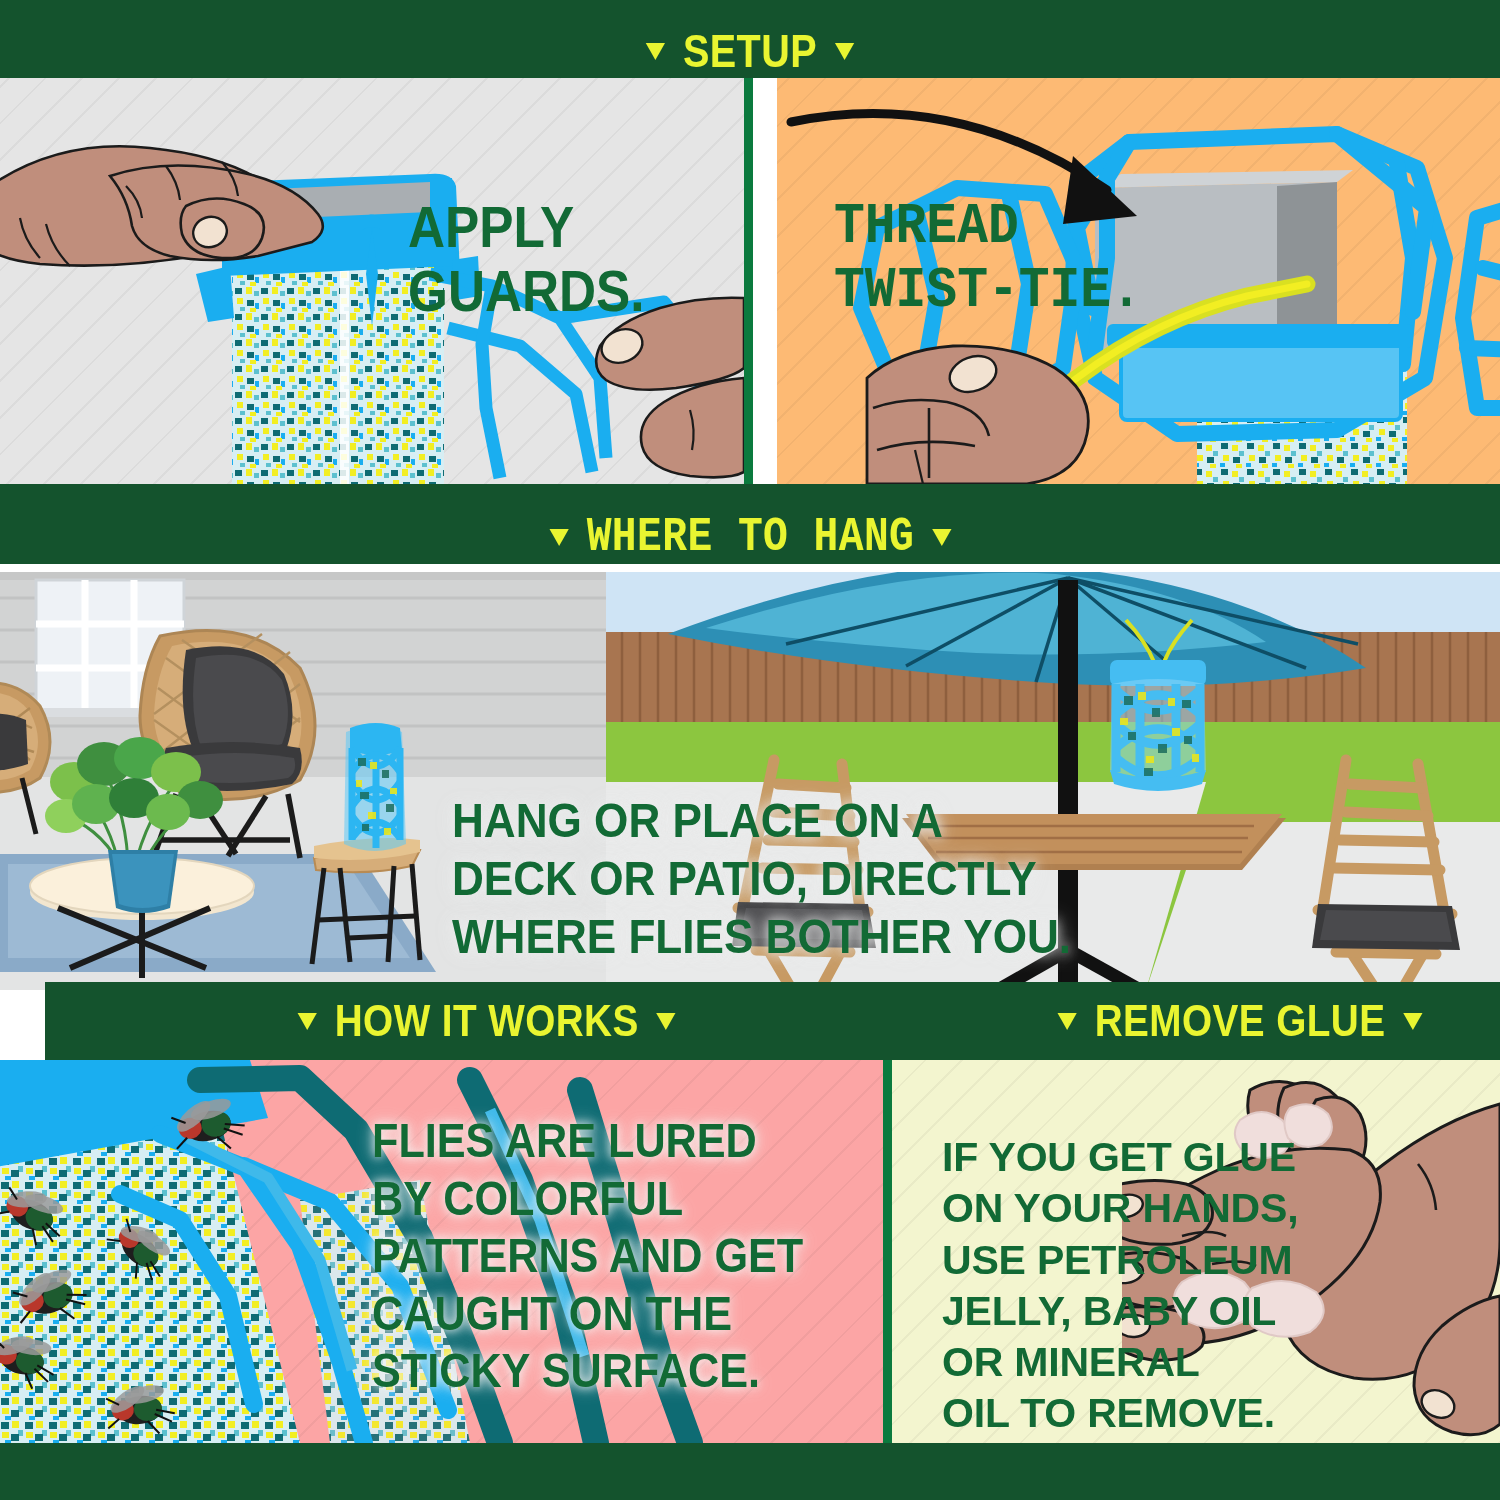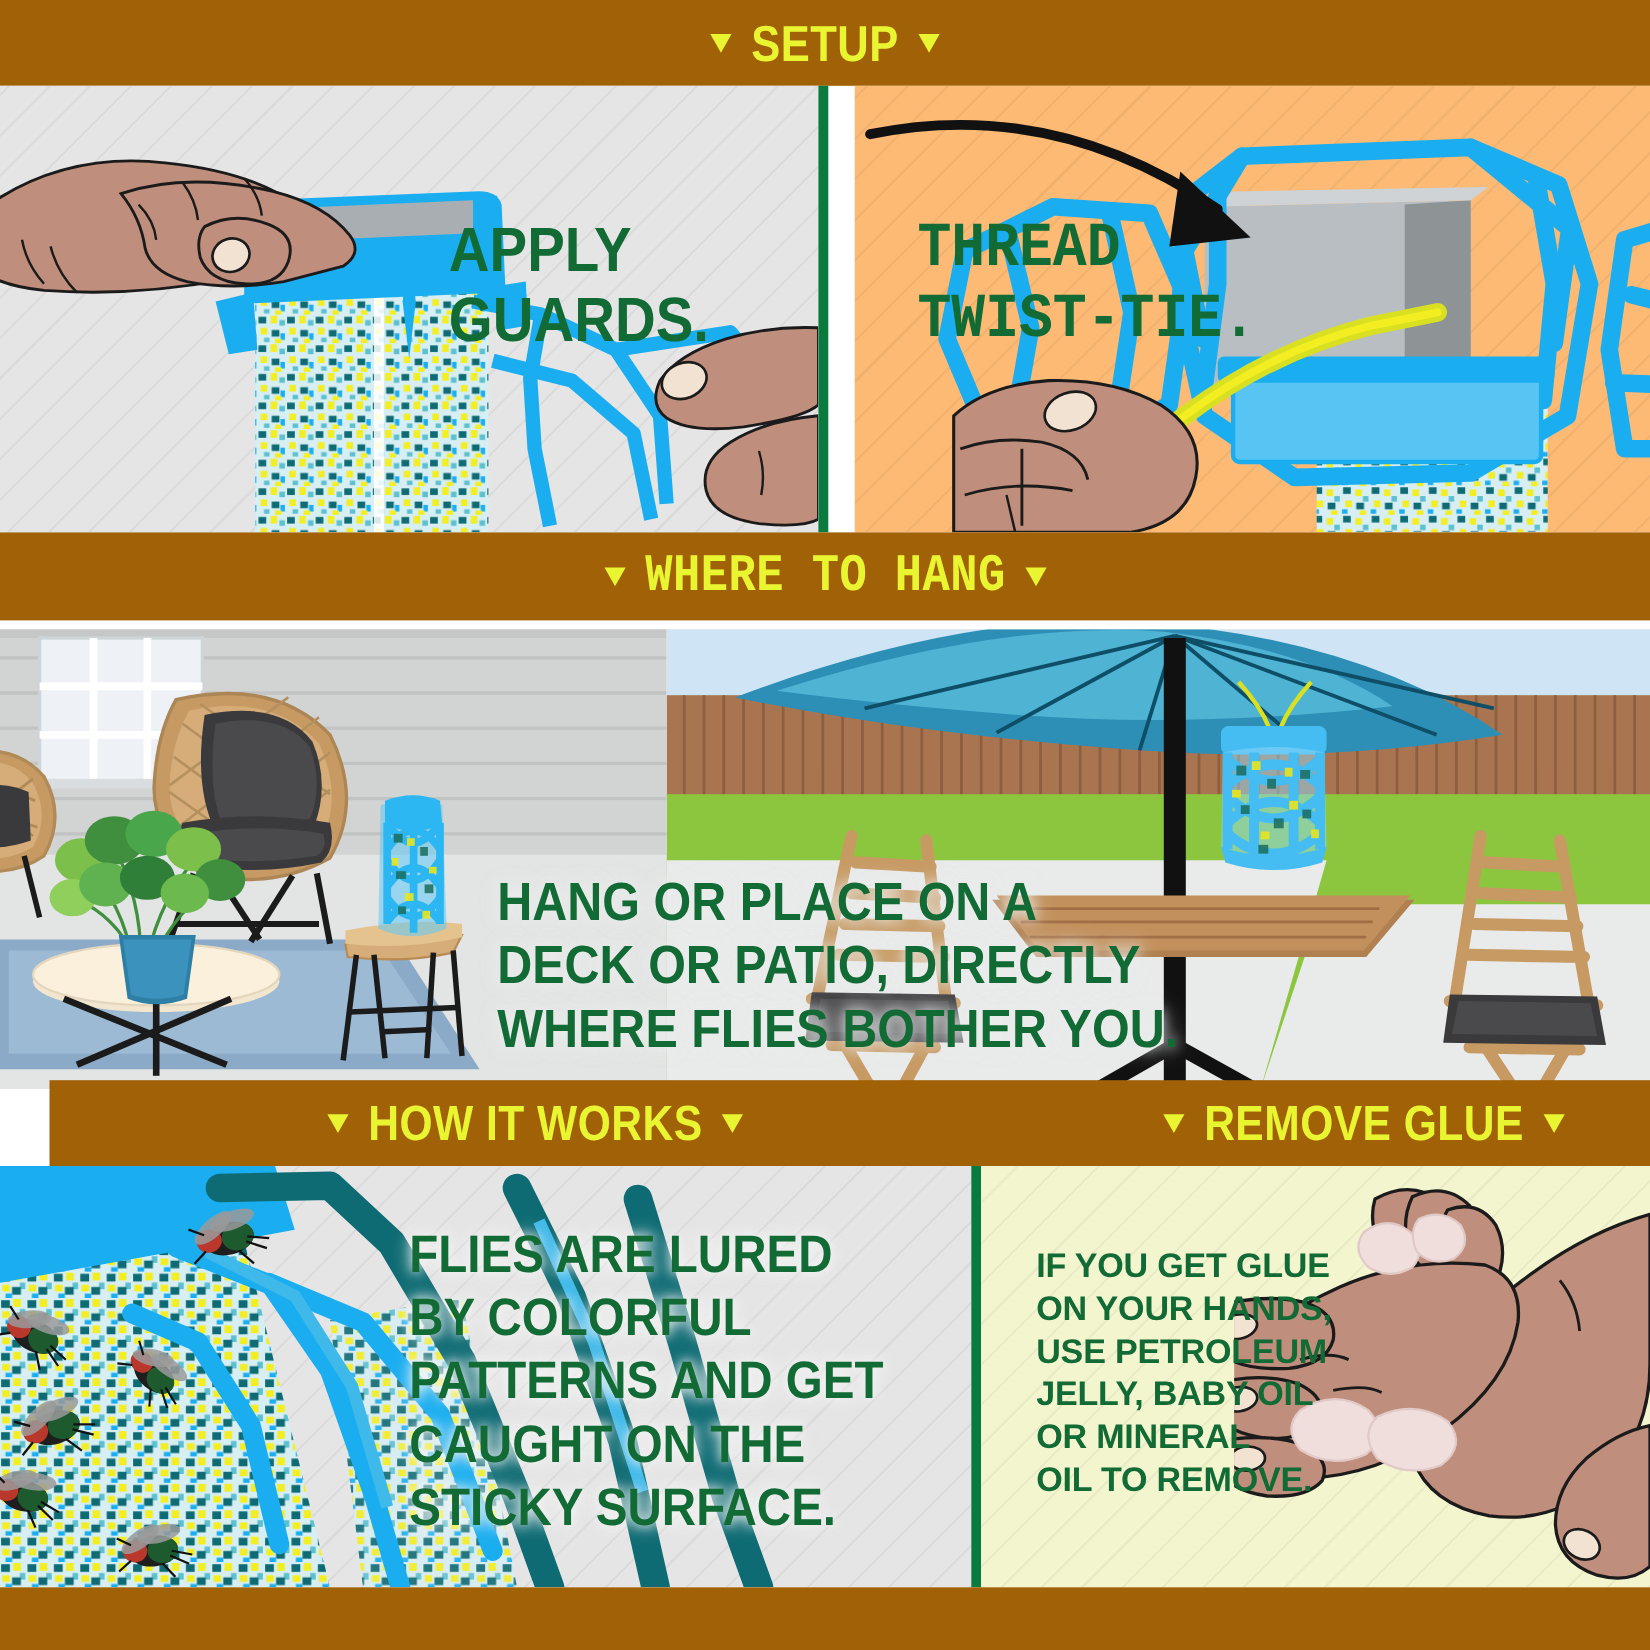--- a/index.html
+++ b/index.html
@@ -7,22 +7,22 @@
   body {
     font-family:"Liberation Sans", sans-serif;
     background:#ffffff;
     position:relative;
   }
   #root { position:absolute; inset:0; width:1500px; height:1500px; }
 
   
   .band {
     position:absolute; left:0; width:1500px;
-    background:#a16207;
-    display:flex; align-items:center; justify-content:center;
+    background:#14532d;
+    display:flex; align-items:flex-end; justify-content:center;
   }
   .band-title {
     color:#e9f531;
     font-weight:bold;
     font-style:normal;
     letter-spacing:.5px;
     white-space:nowrap;
     display:flex; align-items:center; gap:18px;
     transform:scaleX(.86);
   }
@@ -519,21 +519,21 @@
     </div>
     <div class="band-half" style="left:891px;width:609px;">
       <div class="band-title" style="font-size:45px;">
         <span class="caret"></span>
         <span>REMOVE GLUE</span>
         <span class="caret"></span>
       </div>
     </div>
   </div>
 
-  <div class="panel" style="left:0;top:1060px;width:883px;height:383px;background:#e5e5e5;">
+  <div class="panel" style="left:0;top:1060px;width:883px;height:383px;background:#fca5a5;">
     <div class="hatch"></div>
 
     <svg class="abs" width="883" height="383" viewBox="0 0 883 383">
       <defs>
         <pattern id="confetti3" width="24" height="24" patternUnits="userSpaceOnUse">
           <rect width="24" height="24" fill="#d7eef3"></rect>
           <rect x="1" y="2" width="8" height="7" fill="#0e6b73"></rect>
           <rect x="12" y="1" width="7" height="7" fill="#f2ee22"></rect>
           <rect x="18" y="10" width="5" height="6" fill="#5cc0cf"></rect>
           <rect x="2" y="12" width="7" height="6" fill="#f2ee22"></rect>
@@ -635,21 +635,21 @@
       </g>
 
       <g fill="#f0dedc" stroke="#e0c9c6" stroke-width="2">
         <path d="M118 60 Q140 44 160 60 Q176 76 162 92 Q142 104 122 92 Q106 76 118 60 Z"></path>
         <path d="M168 48 Q190 38 206 54 Q216 72 200 84 Q180 92 166 78 Q158 60 168 48 Z"></path>
         <path d="M60 222 Q92 202 122 222 Q142 244 120 262 Q88 276 60 258 Q44 238 60 222 Z"></path>
         <path d="M130 228 Q164 212 194 232 Q212 254 188 272 Q156 284 130 266 Q114 244 130 228 Z"></path>
       </g>
     </svg>
 
-    <div class="caption" style="left:50px;top:72px;font-size:31px;line-height:1.25;letter-spacing:-0.2px;">IF YOU GET GLUE
+    <div class="caption" style="left:50px;top:72px;font-size:41px;line-height:1.25;letter-spacing:-0.2px;">IF YOU GET GLUE
 ON YOUR HANDS,
 USE PETROLEUM
 JELLY, BABY OIL
 OR MINERAL
 OIL TO REMOVE.</div>
   </div>
 
   <div class="band" style="top:1443px;height:57px;"></div>
 
 </div>

